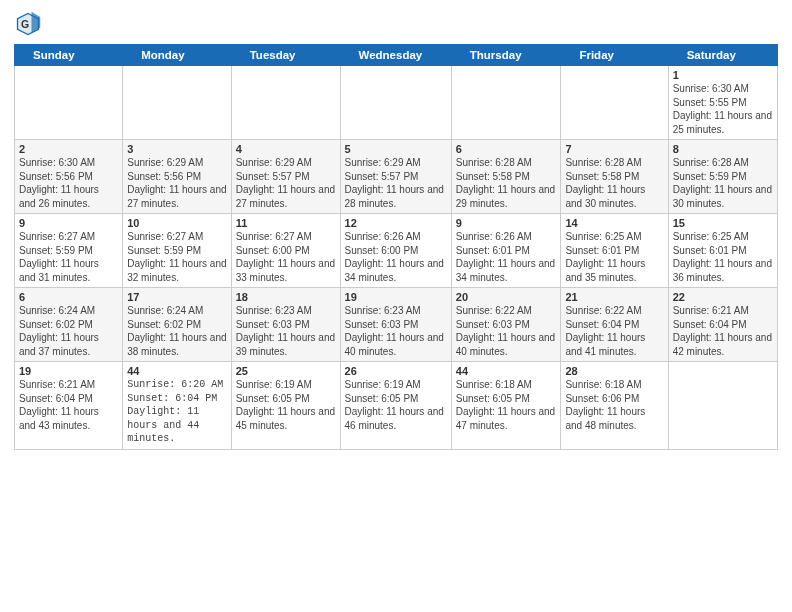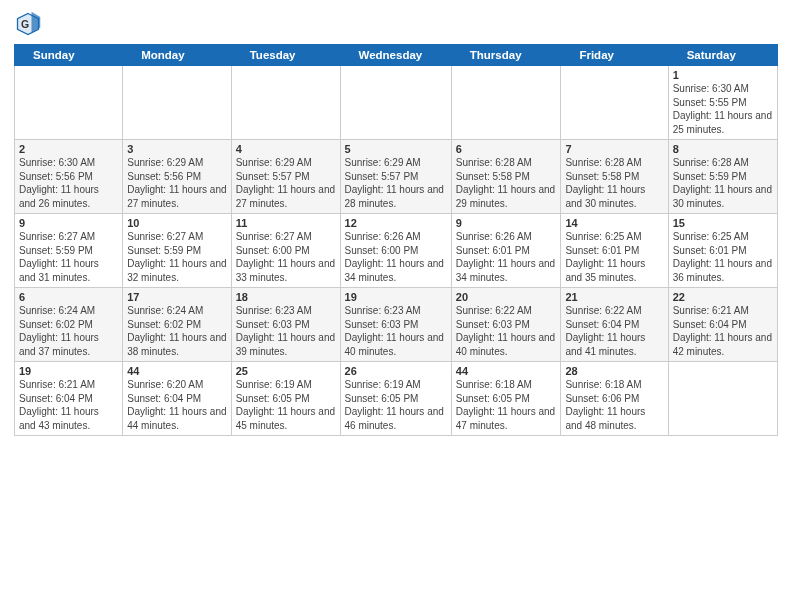--- a/index.html
+++ b/index.html
@@ -276,21 +276,21 @@
         </tr>
         <tr>
           <td>
             <span class="day-num">19</span>
             <div class="day-info" style="white-space: pre-line;">Sunrise: 6:21 AM
 Sunset: 6:04 PM
 Daylight: 11 hours and 43 minutes.</div>
           </td>
           <td>
             <span class="day-num">44</span>
-            <div class="day-info" style="white-space: pre-line;">Sunrise: 6:20 AM
+            <div class="day-info" style="white-space: pre-line; font-family: Liberation Mono, monospace;">Sunrise: 6:20 AM
 Sunset: 6:04 PM
 Daylight: 11 hours and 44 minutes.</div>
           </td>
           <td>
             <span class="day-num">25</span>
             <div class="day-info" style="white-space: pre-line;">Sunrise: 6:19 AM
 Sunset: 6:05 PM
 Daylight: 11 hours and 45 minutes.</div>
           </td>
           <td>

